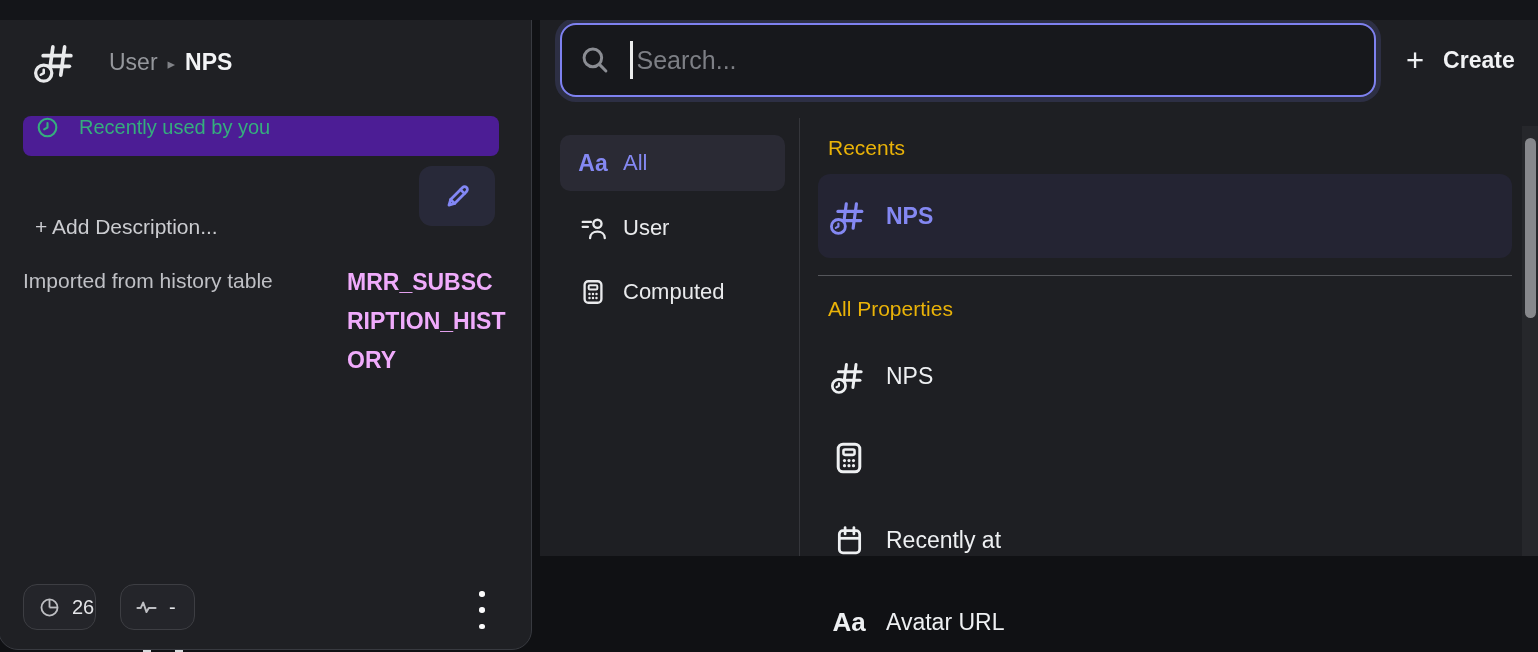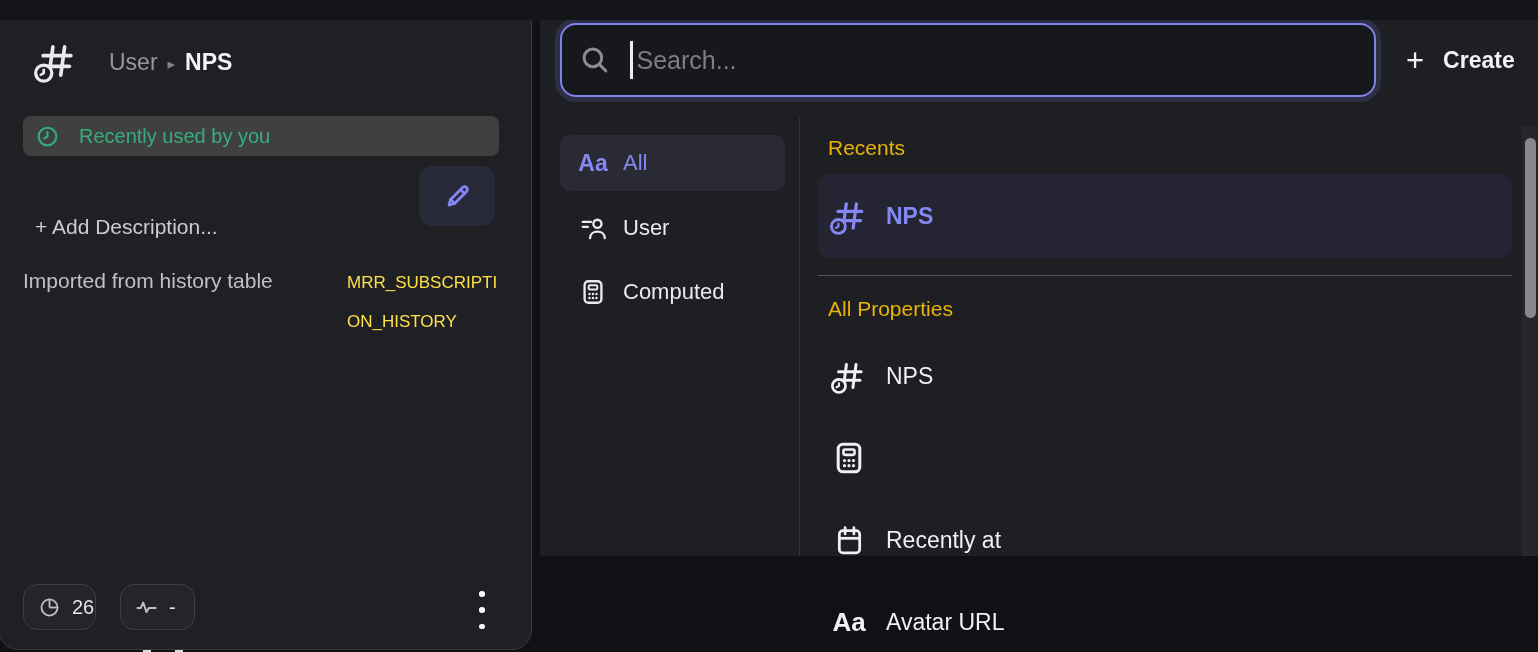--- a/index.html
+++ b/index.html
@@ -14,35 +14,35 @@
   }
   .prop-header { position:absolute; left:35px; top:20px; display:flex; align-items:center; }
   .hash-icon-lg { width:44px; height:44px; color:#e9eaec; }
   .breadcrumb { position:absolute; left:110px; top:30px; display:flex; align-items:center; white-space:nowrap; }
   .crumb-parent { font-size:23px; font-weight:500; color:#95979c; }
   .crumb-sep { font-size:15px; color:#808287; margin:2px 10px 0 10px; }
   .crumb-current { font-size:23px; font-weight:700; color:#f3f4f6; }
 
   .recent-badge {
     position:absolute; left:24px; top:97px; width:476px; height:40px;
-    background:#404040; border-radius:8px; display:flex; align-items:center; padding-left:13px;
+    background:#4c1d95; border-radius:8px; display:flex; padding-left:13px;
   }
   .recent-badge svg { width:23px; height:23px; color:#35ae7d; flex:none; }
   .recent-badge span { margin-left:20px; font-size:20px; color:#35ae7d; }
 
   .add-desc { position:absolute; left:36px; top:196px; font-size:21px; color:#cbccd0; cursor:default; }
   .edit-btn {
     position:absolute; left:420px; top:147px; width:76px; height:60px; border-radius:13px;
     background:rgba(128,132,244,0.10); display:flex; align-items:center; justify-content:center;
   }
   .edit-btn svg { width:33px; height:33px; color:#8287f5; }
 
   .desc-row { position:absolute; left:24px; top:250px; width:484px; display:flex;justify-content:space-between; }
   .desc-label { font-size:21px; color:#bfc0c5; width:319px; flex:none; }
-  .desc-value { font-size:17px; color:#fde047; width:160px; line-height:39px; word-break:break-all; margin-top:-6px; }
+  .desc-value { font-size:23px; color:#f0abfc; width:160px; line-height:39px; word-break:break-all; margin-top:-6px;font-weight:bold; }
 
   .footer-pill {
     position:absolute; top:565px; height:46px; border:1.5px solid #3d3e43; border-radius:14px;
     background:#24252a; display:flex; align-items:center;
   }
   .pill-count { left:24px; padding:0 1px 0 14px; }
   .pill-trend { left:121px; padding:0 18px 0 14px; }
   .footer-pill svg { width:23px; height:23px; color:#bdbec2; flex:none; }
   .footer-pill span { margin-left:11px; font-size:20px; color:#e4e5e8; }
 

